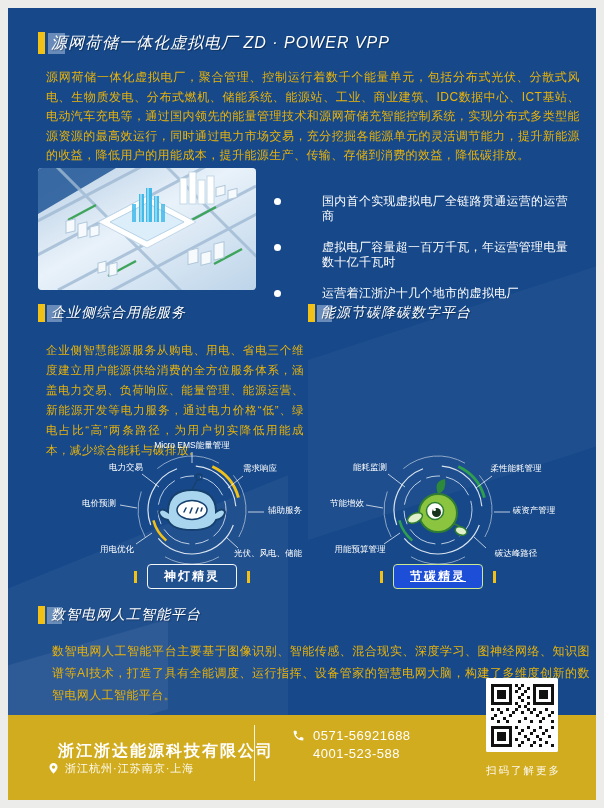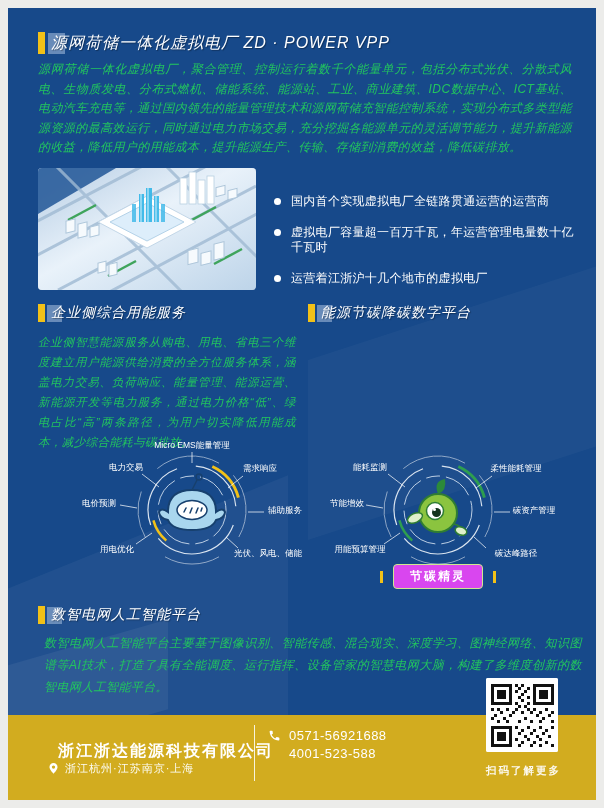--- a/index.html
+++ b/index.html
@@ -28,63 +28,63 @@
     text-shadow:1px 1px 1px rgba(0,0,0,.35);white-space:nowrap;
   }
   .main-header .bar-yellow{height:22px;}
   .main-header .hl-box{left:10px;top:1px;width:17px;height:21px;}
   .main-header .sec-title{font-size:16px;}
   .sub-header .bar-yellow{height:18px;}
   .sub-header .hl-box{left:9px;top:1px;width:15px;height:17px;}
   .sub-header .sec-title{font-size:14px;}
 
   .para{
-    position:absolute;color:#22c55e;font-size:12px;line-height:19.5px;
-    text-align:justify;letter-spacing:.4px;margin:0;font-style:italic;
+    position:absolute;color:#eab308;font-size:12px;line-height:19.5px;
+    text-align:justify;letter-spacing:.4px;margin:8px;
   }
 
   .city-image{
     position:absolute;left:30px;top:160px;width:218px;height:122px;
     border-radius:4px;overflow:hidden;
     box-shadow:inset 0 0 18px rgba(12,40,80,.55);
     background:linear-gradient(135deg,#b9cfe4,#e8f1f9 45%,#bdd3e8);
   }
   .city-image svg{display:block;}
 
   .highlights{position:absolute;left:266px;top:186px;width:306px;}
   .hl-item{display:flex;align-items:flex-start;margin-bottom:16px;}
   .hl-dot{flex:0 0 7px;width:7px;height:7px;border-radius:50%;background:#fff;margin:4px 10px 0 0;}
-  .hl-text{color:#fff;font-size:12px;line-height:15px;letter-spacing:.3px;}
+  .hl-text{color:#fff;font-size:12px;line-height:15px;letter-spacing:.3px;margin-left:31px;}
 
   .diagram{position:absolute;width:264px;height:148px;}
   .diagram text{fill:#ffffff;font-size:8.5px;font-family:"Liberation Sans","DejaVu Sans",sans-serif;}
   .badge-wrap{position:absolute;width:264px;display:flex;align-items:center;justify-content:center;top:556px;}
   .badge-dash{display:inline-block;width:3px;height:12px;background:#f2c118;margin:0 10px;}
   .badge{
     border:1px solid rgba(255,255,255,.95);border-radius:4px;color:#fff;
     font-size:12px;font-weight:bold;padding:3px 16px;letter-spacing:2px;white-space:nowrap;
   }
-  .badge.green{background:#d946ef;border-color:#cde98f;}
+  .badge.green{background:#1d4ed8;border-color:#cde98f;text-decoration:underline;}
 
   
   .footer{
     position:absolute;left:0;top:707px;width:588px;height:85px;background:#d2ac1f;
   }
   .company{position:absolute;left:40px;top:16px;color:#fff;font-size:16px;font-weight:bold;letter-spacing:2px;margin:10px;}
   .loc-row{position:absolute;left:40px;top:46px;display:flex;align-items:center;color:#fdfdf6;font-size:11px;letter-spacing:1px;}
   .loc-row svg{margin-right:6px;}
   .v-divider{position:absolute;left:246px;top:10px;width:1px;height:56px;background:rgba(255,255,255,.85);}
-  .contact{position:absolute;left:260px;top:12px;color:#fff;}
+  .contact{position:absolute;left:284px;top:12px;color:#fff;}
   .contact-row{display:flex;align-items:flex-start;}
   .contact-row svg{margin:2px 8px 0 0;flex:0 0 auto;}
   .phones{font-size:13px;line-height:18px;letter-spacing:.5px;}
   .web-row{margin-top:6px;align-items:center;}
   .web-row .web{font-size:13px;letter-spacing:.5px;color:#fff;text-decoration:none;}
 
-  .qr-block{position:absolute;left:478px;top:670px;width:72px;text-align:center;font-weight:bold;}
+  .qr-block{position:absolute;left:478px;top:670px;width:72px;text-align:center;}
   .qr-box{width:72px;height:74px;background:#fff;border-radius:2px;}
   .qr-caption{margin-top:8px;color:rgba(255,255,255,.92);font-size:10.5px;letter-spacing:2px;white-space:nowrap;}
 </style>
 </head>
 <body>
 
 <div class="page">
   <div class="deco deco1"></div>
   <div class="deco deco2"></div>
   <div class="deco deco3"></div>
@@ -232,20 +232,25 @@
 
       <text x="130" y="10" text-anchor="middle">Micro EMS能量管理</text>
       <text x="64" y="32" text-anchor="middle">电力交易</text>
       <text x="198" y="33" text-anchor="middle">需求响应</text>
       <text x="37" y="68" text-anchor="middle">电价预测</text>
       <text x="223" y="75" text-anchor="middle">辅助服务</text>
       <text x="55" y="114" text-anchor="middle">用电优化</text>
       <text x="206" y="118" text-anchor="middle">光伏、风电、储能</text>
     </g>
   </svg>
+  <div class="badge-wrap" style="left:52px;">
+    <span class="badge-dash"></span>
+    <span class="badge">神灯精灵</span>
+    <span class="badge-dash"></span>
+  </div>
 
   <svg class="diagram" style="left:298px;top:428px;" viewBox="0 0 264 148">
     <g transform="translate(2,2)">
       <circle cx="130" cy="72" r="34" fill="none" stroke="#d7e4f2" stroke-width="1" stroke-dasharray="30 6 14 6" opacity="0.85"></circle>
       <g fill="none" stroke="#eef4fa" stroke-width="1.2" opacity="0.9">
         <path d="M171.3,87 A44,44 0 0 1 96.3,100.3"></path>
         <path d="M88.7,87 A44,44 0 0 1 115,30.7"></path>
         <path d="M133.8,28.2 A44,44 0 0 1 173.8,68.2"></path>
       </g>
       <path d="M150.3,28.5 A48,48 0 0 1 176.4,59.6" fill="none" stroke="#2e9e4f" stroke-width="3"></path>

